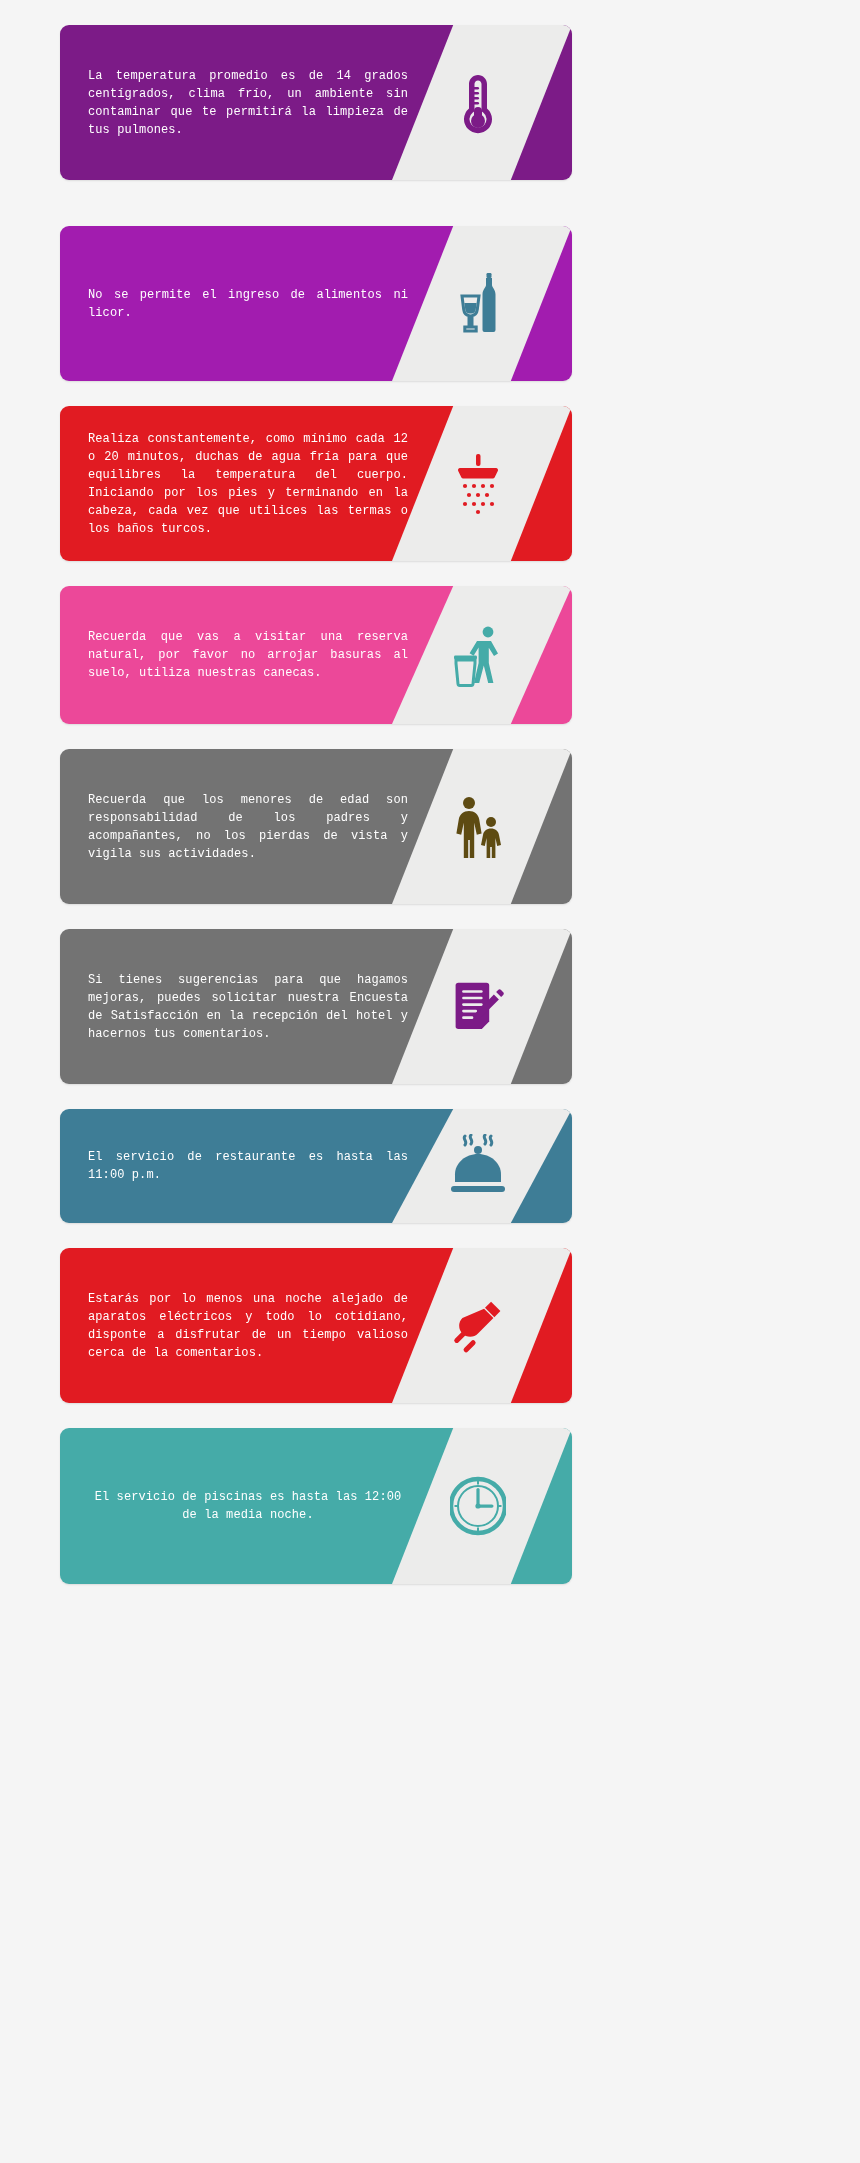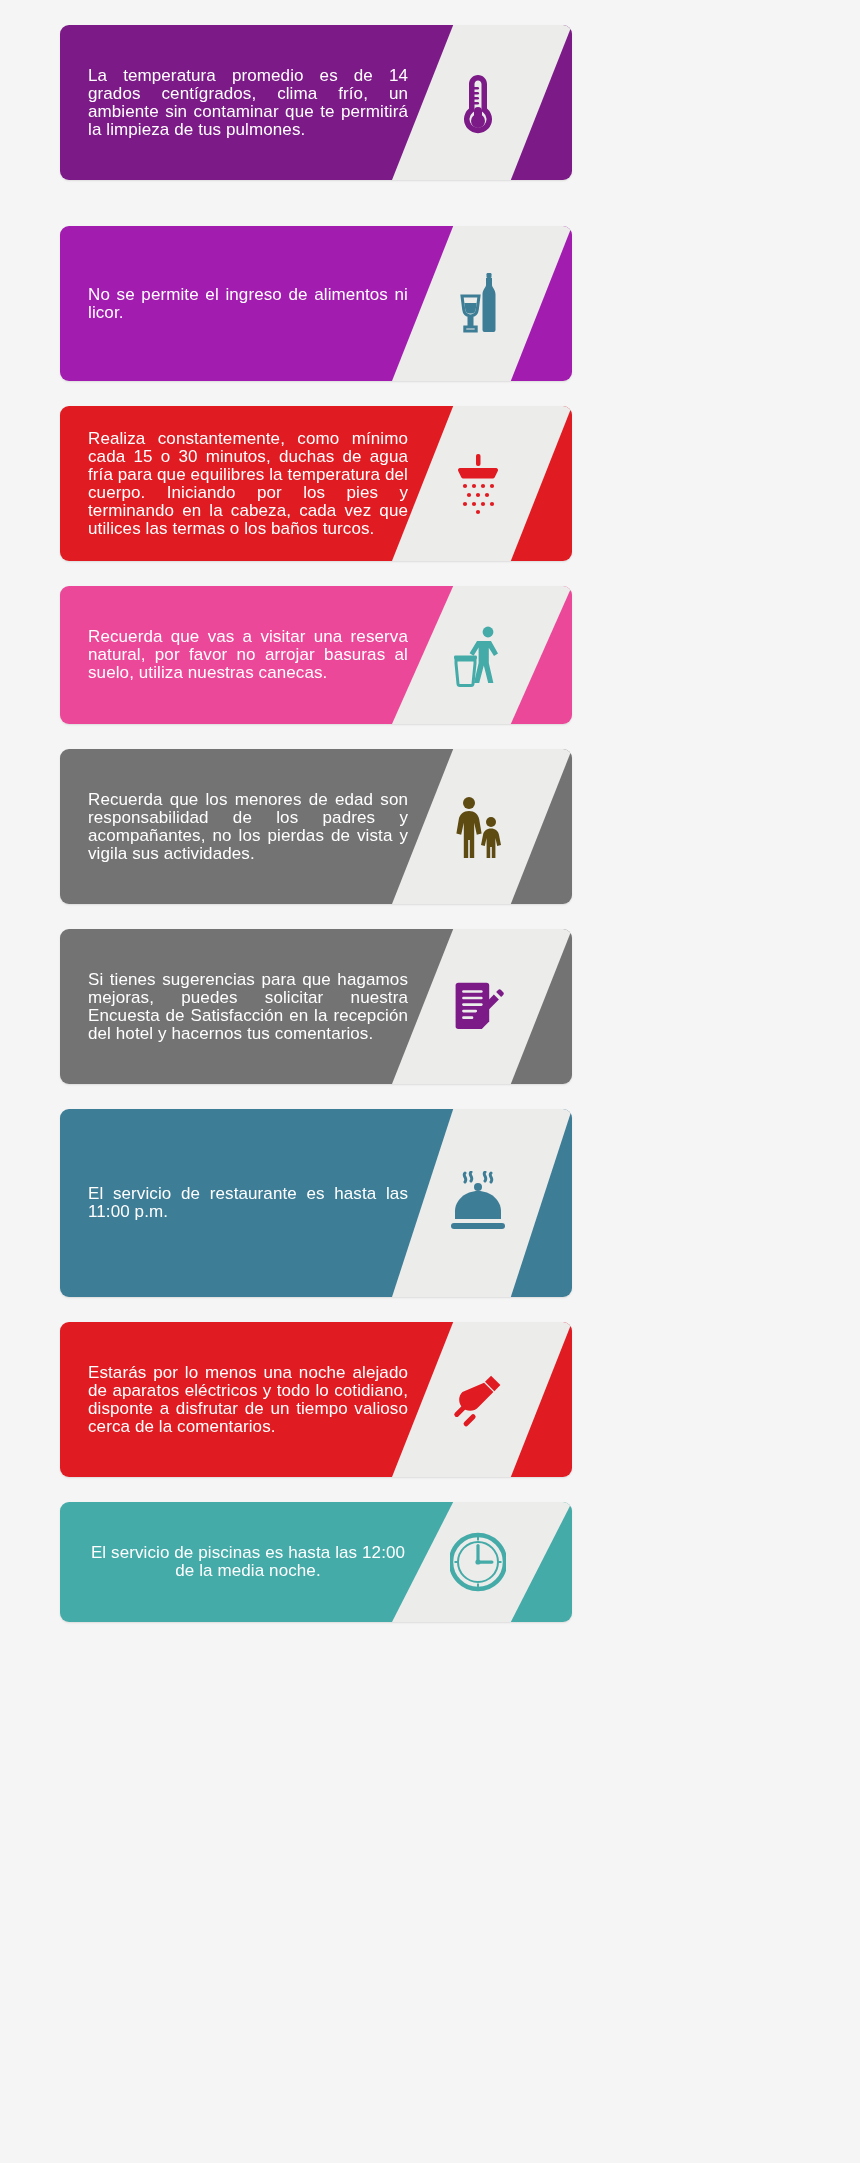--- a/index.html
+++ b/index.html
@@ -53,40 +53,41 @@
     justify-content: center;
     padding-right: 8px;
   }
 
   .icon-wrap svg { display: block; }
 
   .card-text {
     position: relative;
     z-index: 3;
     color: #ffffff;
-    font-size: 17px;
+    font-size: 12px;
     line-height: 18px;
     letter-spacing: 0.1px;
     text-align: justify;
     padding: 0 0 0 28px;
     width: 348px;
+    font-family: Liberation Mono, monospace;
   }
 
   .card-inner {
     position: relative;
     display: flex;
     align-items: center;
     min-height: 100%;
   }
 
   
   .h155 { height: 155px; }
   .h138 { height: 138px; }
-  .h148 { height: 120px; }
-  .h150 { height: 188px; }
+  .h148 { height: 156px; }
+  .h150 { height: 114px; }
 
   .center-text { text-align: center; padding-left: 28px; }
 </style>
 </head>
 <body>
 
 <div id="board">
     <div class="card h155" style="background: rgb(124, 27, 135);">
       <div class="band" style="background: rgb(236, 236, 235);"></div>
       <div class="icon-wrap">
@@ -132,21 +133,21 @@
           <circle cx="28" cy="43" r="2.1"></circle>
           <circle cx="37" cy="43" r="2.1"></circle>
           <circle cx="15" cy="52" r="2.1"></circle>
           <circle cx="24" cy="52" r="2.1"></circle>
           <circle cx="33" cy="52" r="2.1"></circle>
           <circle cx="42" cy="52" r="2.1"></circle>
           <circle cx="28" cy="60" r="2.1"></circle>
         </svg>
       </div>
       <div class="card-inner">
-        <p class="card-text">Realiza constantemente, como mínimo cada 15 o 30 minutos, duchas de agua fría para que equilibres la temperatura del cuerpo. Iniciando por los pies y terminando en la cabeza, cada vez que utilices las termas o los baños turcos.</p>
+        <p class="card-text">Realiza constantemente, como mínimo cada 12 o 20 minutos, duchas de agua fría para que equilibres la temperatura del cuerpo. Iniciando por los pies y terminando en la cabeza, cada vez que utilices las termas o los baños turcos.</p>
       </div>
     </div>
     <div class="card h138" style="background: #ec4899;">
       <div class="band" style="background: rgb(236, 236, 235);"></div>
       <div class="icon-wrap">
         <svg width="56" height="64" viewBox="0 0 56 64" fill="#45ABA8">
           <circle cx="38" cy="9" r="5.4"></circle>
           <path d="M32 18h9l7 12.5-4 2.6-5.2-8.4V40l4.6 20h-5.2l-4.4-17.5L29.2 60H24l4.6-20V24.5l-5 8.3-4-2.5L27 18h5z"></path>
           <path d="M6 37h19v3.4l-2 20.4a1.8 1.8 0 0 1-1.8 1.6H9.8A1.8 1.8 0 0 1 8 60.8L6 40.4V37z" fill="none" stroke="#45ABA8" stroke-width="3"></path>
           <rect x="4" y="32.5" width="23" height="4" rx="1.4"></rect>

